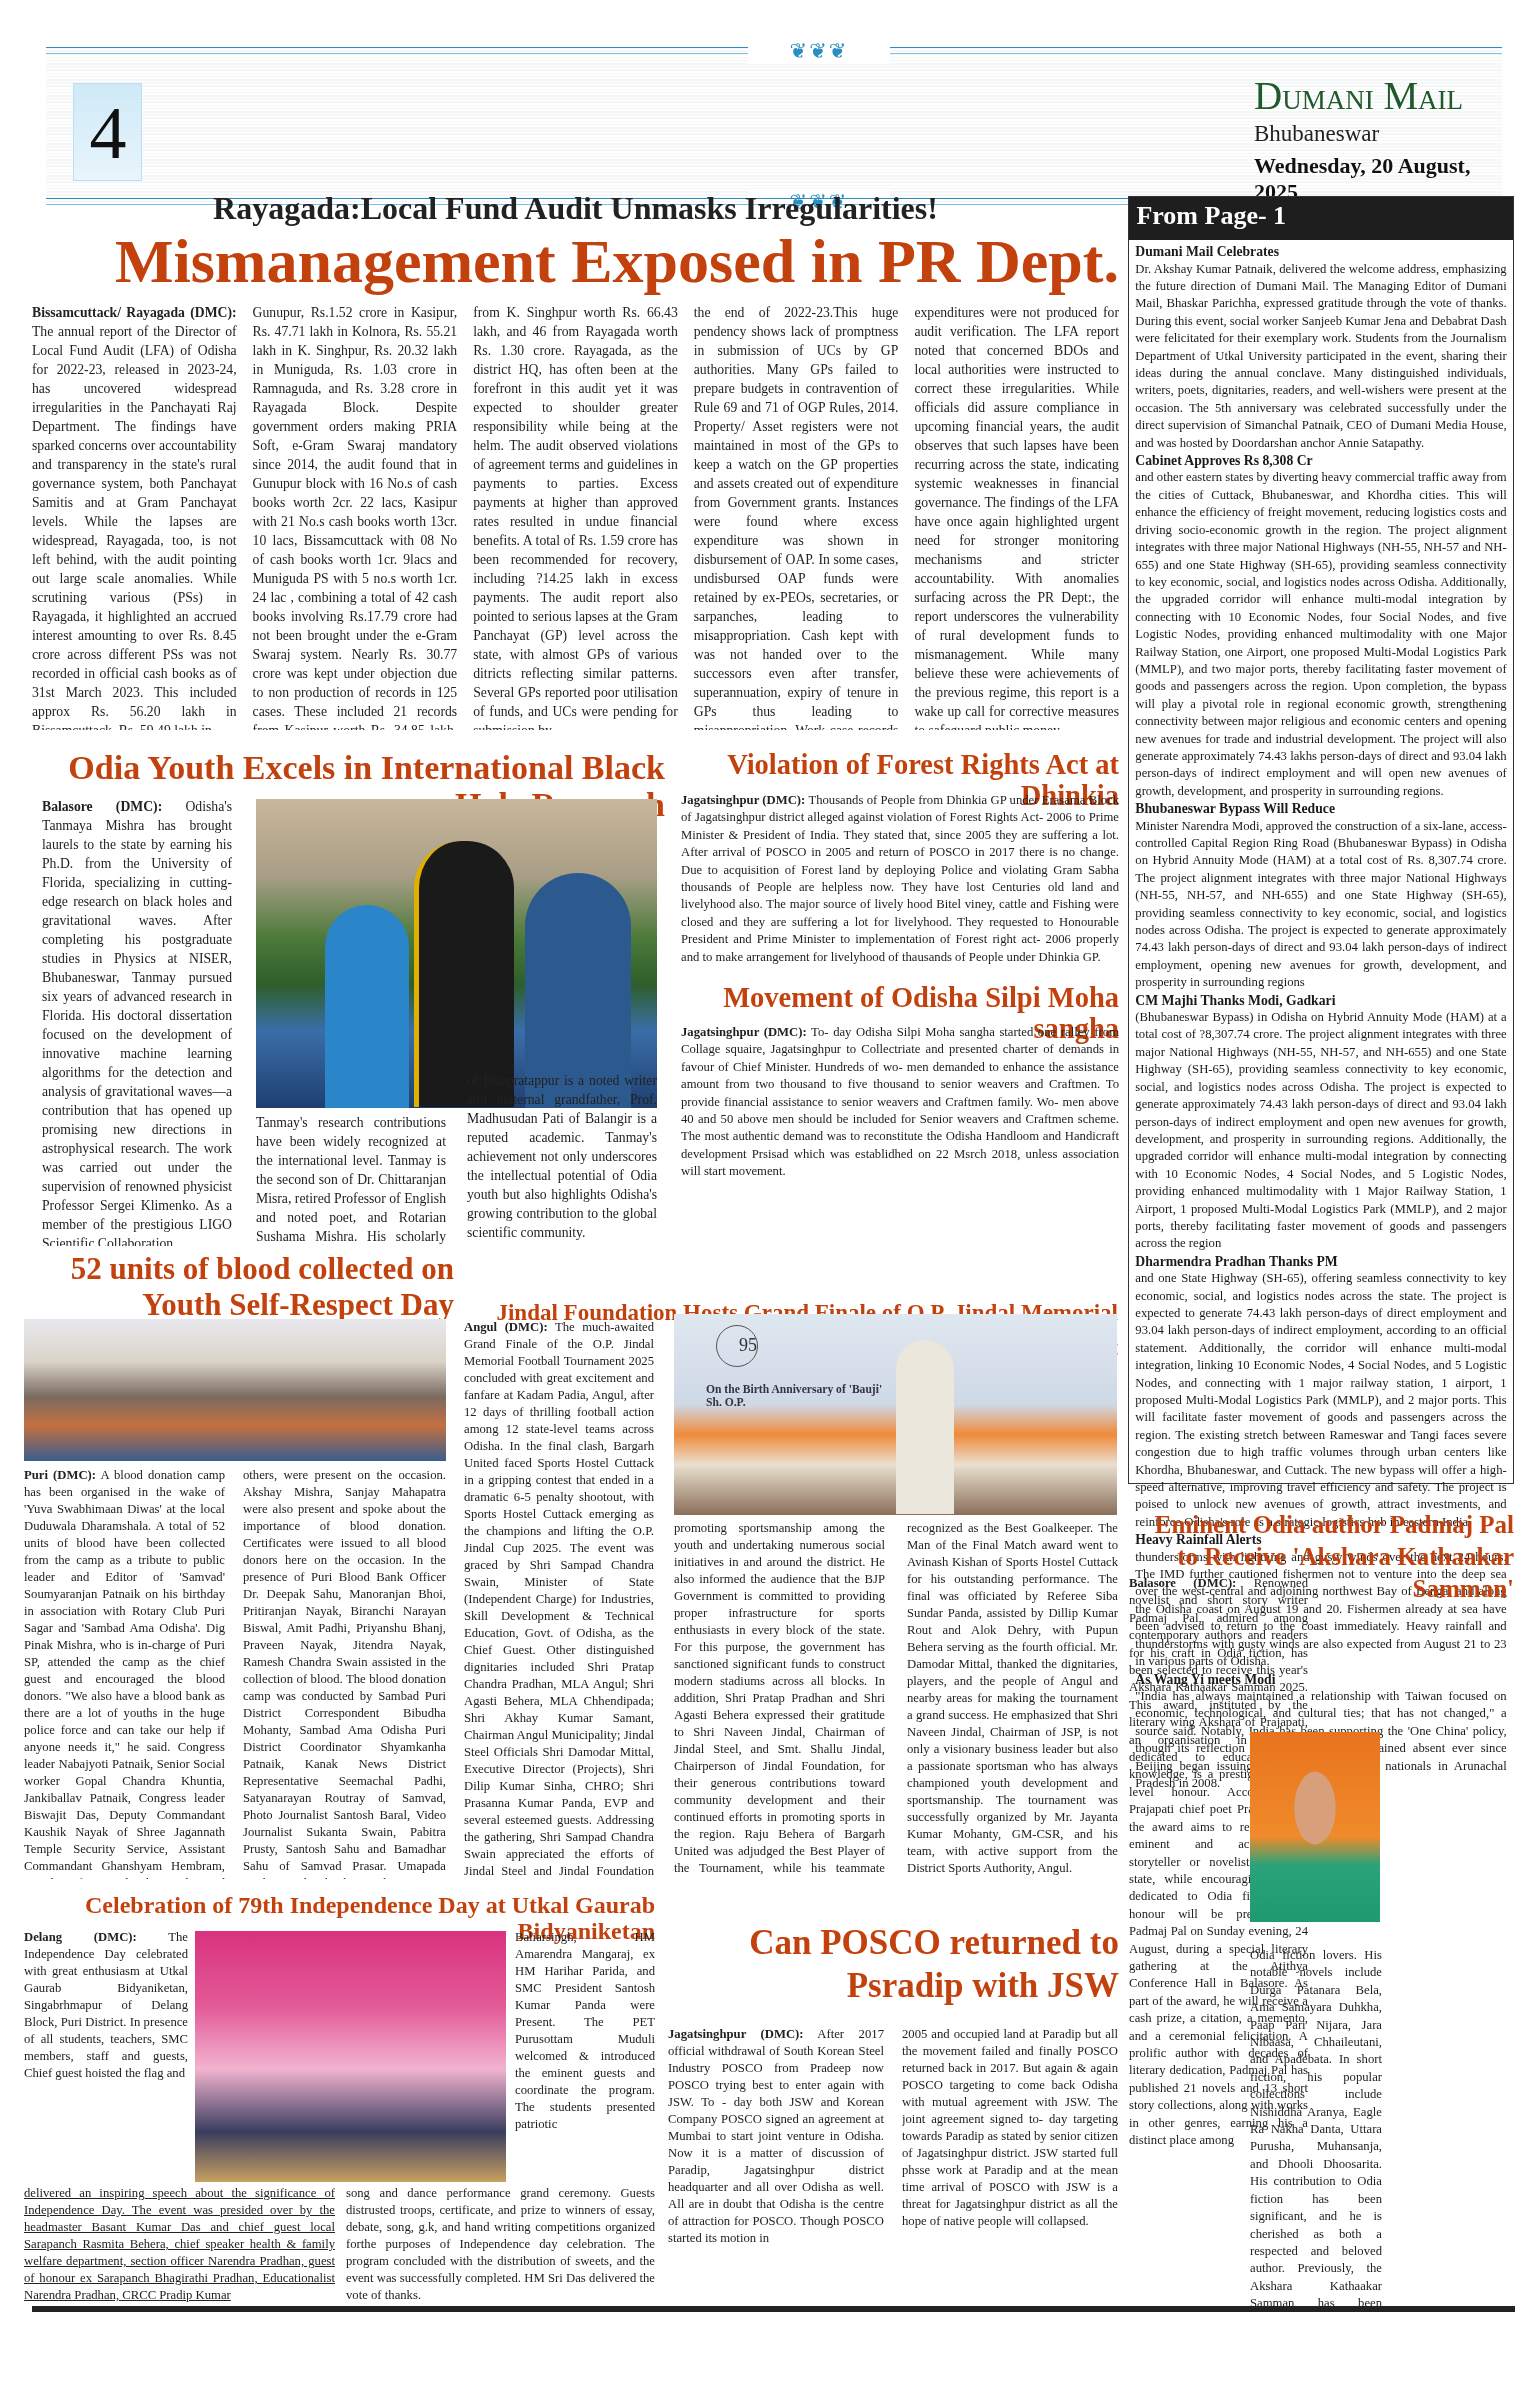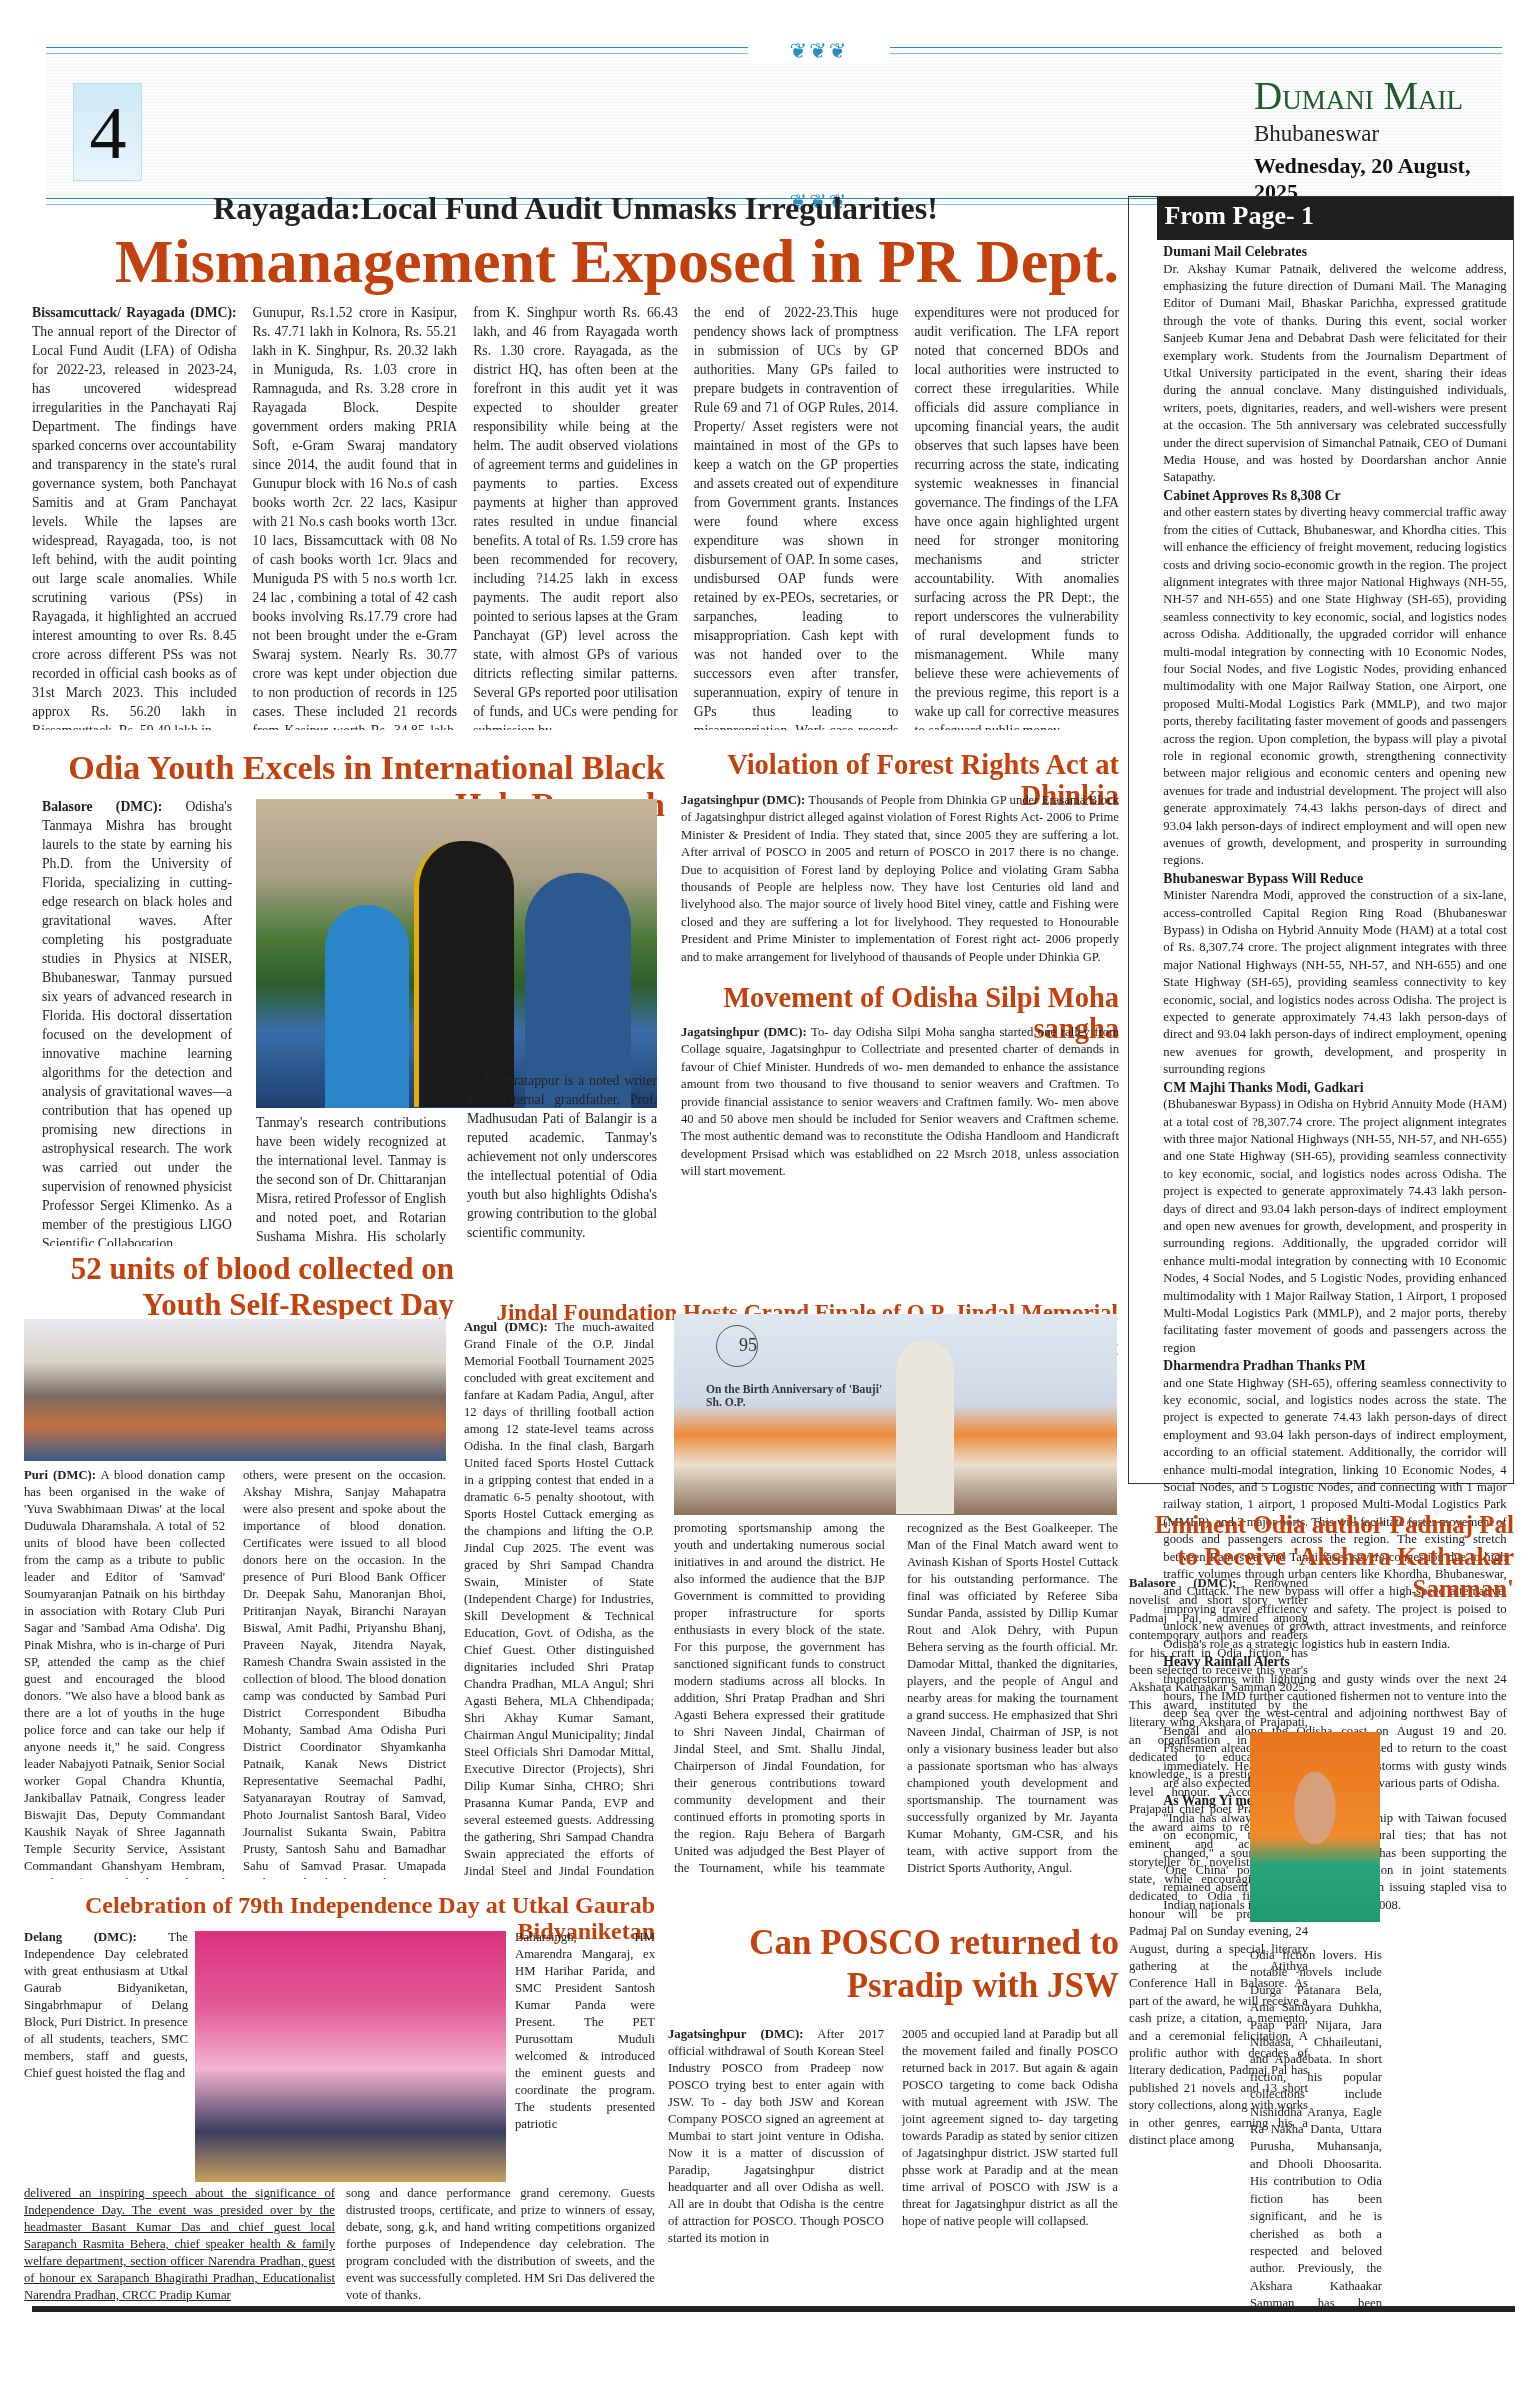--- a/index.html
+++ b/index.html
@@ -28,21 +28,21 @@
   
   .kicker { font-weight: bold; font-family: "Liberation Serif", serif; color: #222; text-align: center; }
   .hl { font-family: "Liberation Serif", serif; font-weight: bold; color: #c2410c; text-align: right; line-height: 1.1; }
   .body { font-size: 13.7px; line-height: 19px; text-align: justify; color: #222; }
   .dateline { font-weight: bold; }
   .cols { display: flex; gap: 18px; }
   .cols > div { flex: 1; }
   .photo { position: absolute; overflow: hidden; }
 
   
-  .fp-box { left: 1128px; top: 196px; width: 386px; height: 1288px; border: 1.6px solid #333; padding-left: 28px; }
+  .fp-box { left: 1128px; top: 196px; width: 386px; height: 1288px; border: 1.6px solid #333; }
   .fp-head { background: #1e1e1e; color: #fff; font-size: 26px; font-weight: bold; padding: 4.2px 7.4px; height: 43px; }
   .fp-body { padding: 3.2px 6.3px; font-size: 12.7px; line-height: 17.4px; text-align: justify; }
   .fp-sub { font-weight: bold; font-size: 13.7px; }
 
   .bottom-rule { left: 32px; top: 2306px; width: 1483px; height: 6.3px; background: #222; }
 </style>
 </head>
 <body>
 
 <div class="abs masthead">

